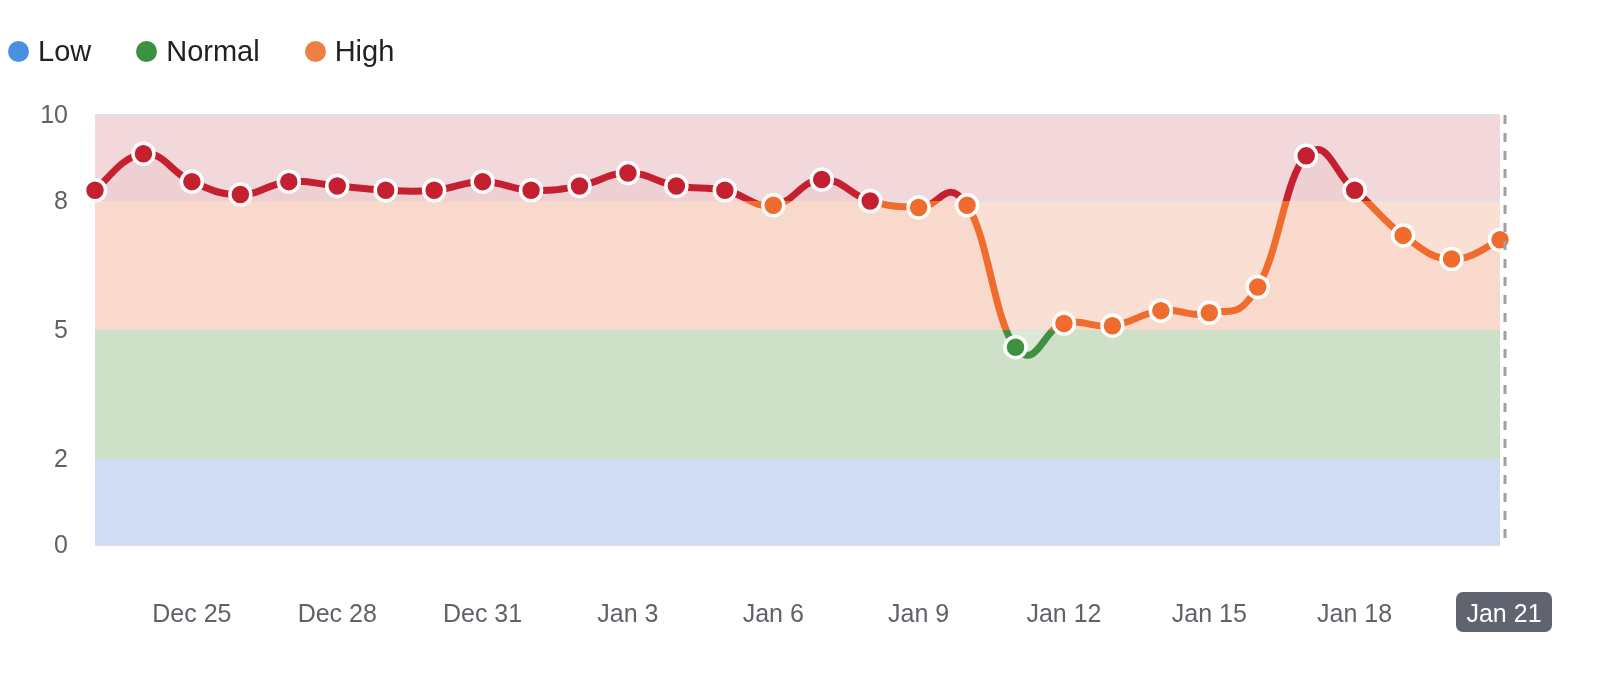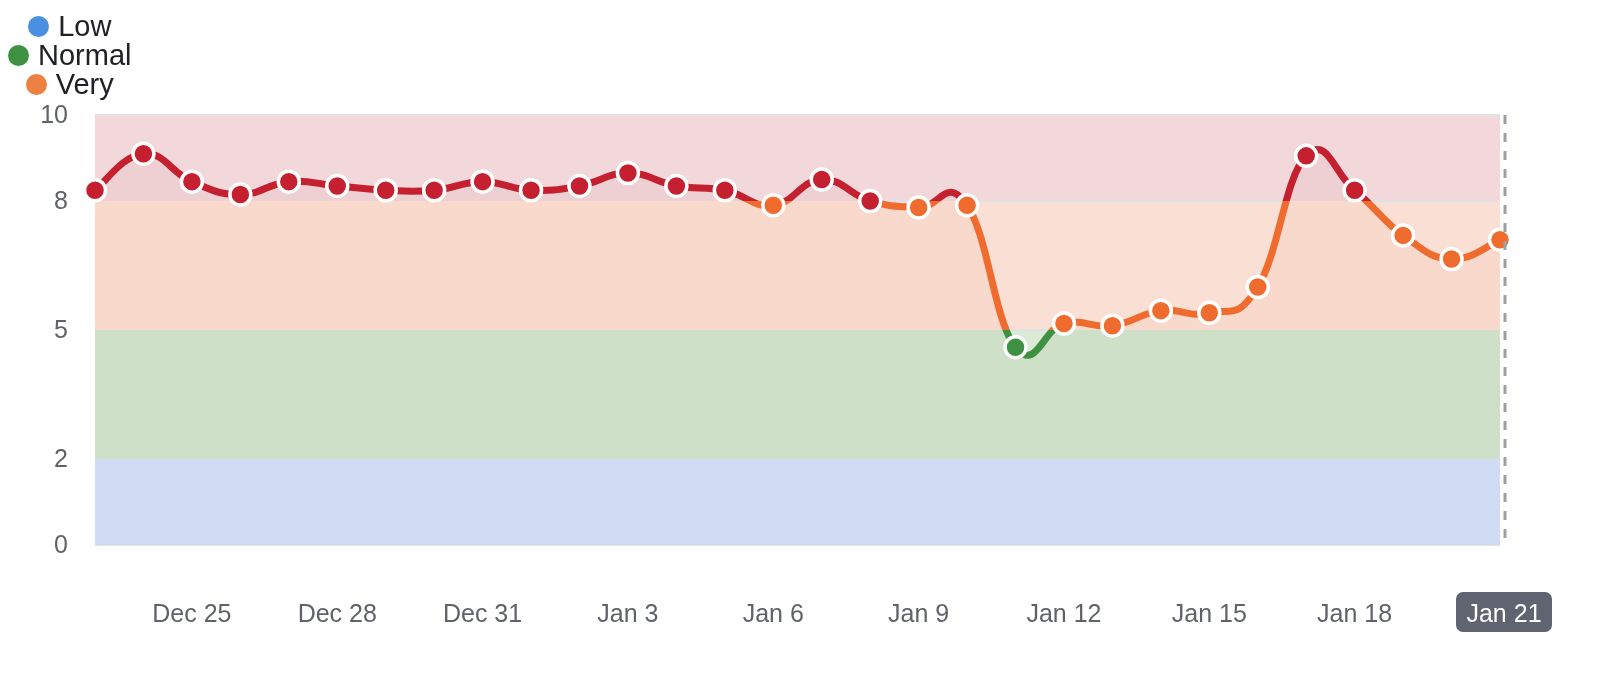--- a/index.html
+++ b/index.html
@@ -6,24 +6,23 @@
   body{
     width:1600px;height:673px;
     background:#ffffff;
     font-family:"Liberation Sans","DejaVu Sans",sans-serif;
     overflow:hidden;
   }
   #root{position:relative;width:1600px;height:673px;}
 
   
   #legend{
-    position:absolute;left:8px;top:12px;
-    display:flex;align-items:center;gap:0;
+    position:absolute;left:8px;top:28px;
+    display:flex;align-items:center;gap:17px;
     height:46px;
-    flex-direction:column;
   }
   .legend-item{
     display:flex;align-items:center;
     margin-right:28px;
   }
   .legend-dot{
     width:21px;height:21px;border-radius:50%;
     margin-right:9px;flex:0 0 auto;
   }
   .legend-label{
@@ -60,21 +59,21 @@
       <div class="legend-item">
         <span class="legend-dot" style="background: rgb(74, 144, 226);"></span>
         <span class="legend-label">Low</span>
       </div>
       <div class="legend-item">
         <span class="legend-dot" style="background: rgb(63, 145, 66);"></span>
         <span class="legend-label">Normal</span>
       </div>
       <div class="legend-item">
         <span class="legend-dot" style="background: rgb(239, 128, 67);"></span>
-        <span class="legend-label">Very</span>
+        <span class="legend-label">High</span>
       </div>
     </div>
 
   <div id="plot">
       <svg width="1600" height="673">
         <g>
           <rect x="95" y="459" width="1405" height="86" fill="#d7e3f9"></rect>
           <rect x="95" y="330" width="1405" height="129" fill="#dbe9d6"></rect>
           <rect x="95" y="201" width="1405" height="129" fill="#fadfd4"></rect>
           <rect x="95" y="115" width="1405" height="86" fill="#f2d8da"></rect>

